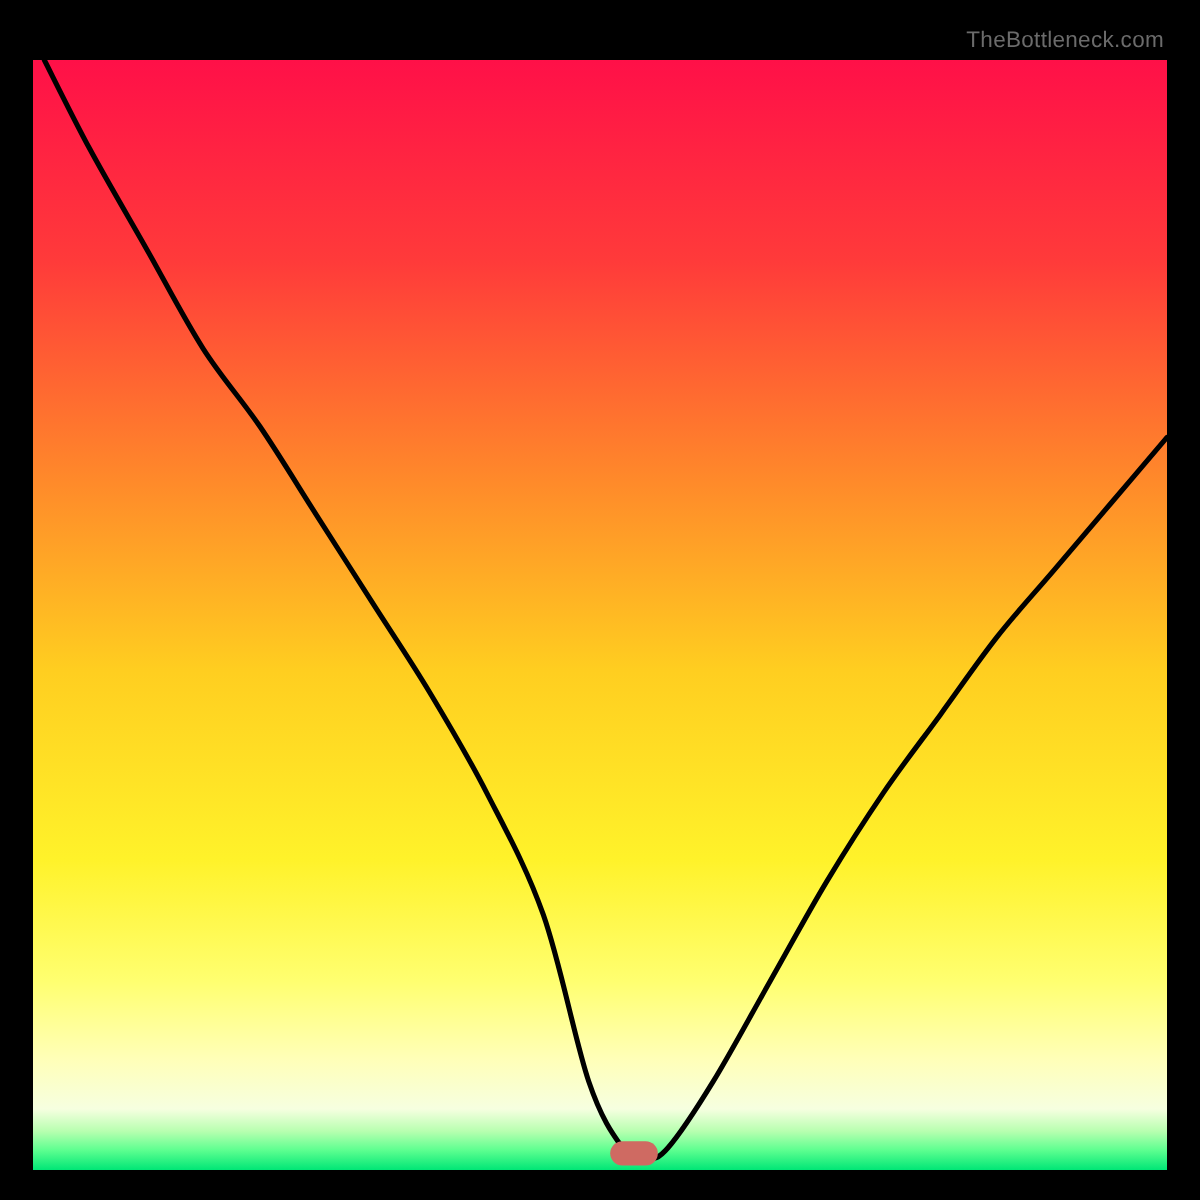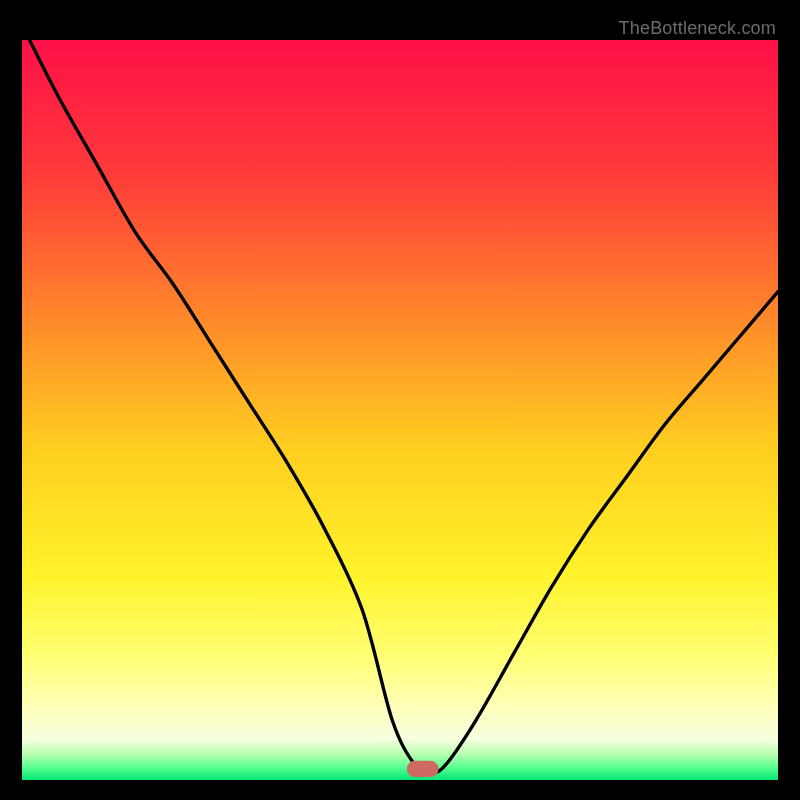--- a/index.html
+++ b/index.html
@@ -25,21 +25,21 @@
     top: 30px;
     width: 756px;
     height: 740px;
     overflow: hidden;
   }
   .watermark {
     position: absolute;
     top: 8px;
     right: 14px;
     color: #6b6b6b;
-    font-size: 18px;
+    font-size: 15px;
     font-weight: 500;
     letter-spacing: 0.2px;
   }
   svg { display: block; }
 </style>
 </head>
 <body>
 
 <div class="frame">
   <div class="watermark">TheBottleneck.com</div>

